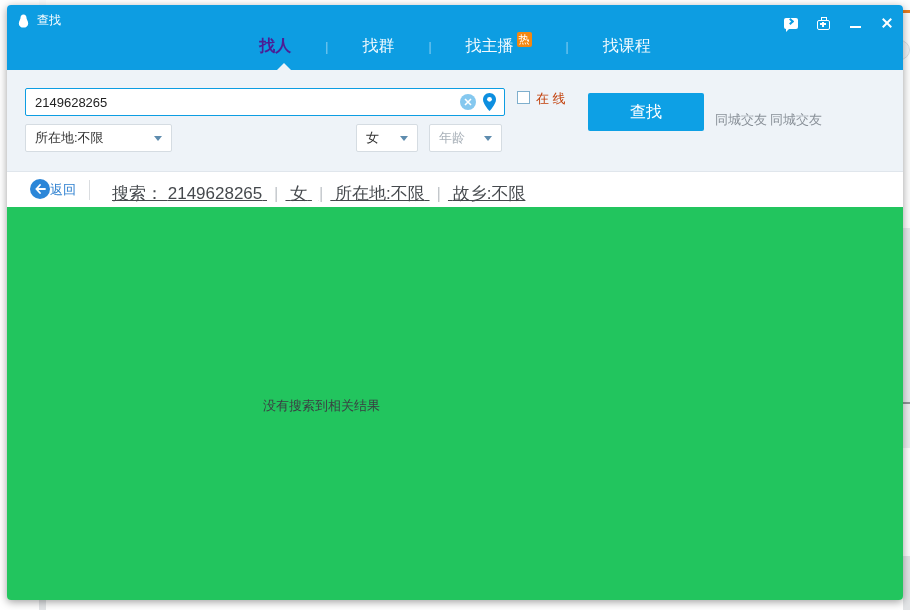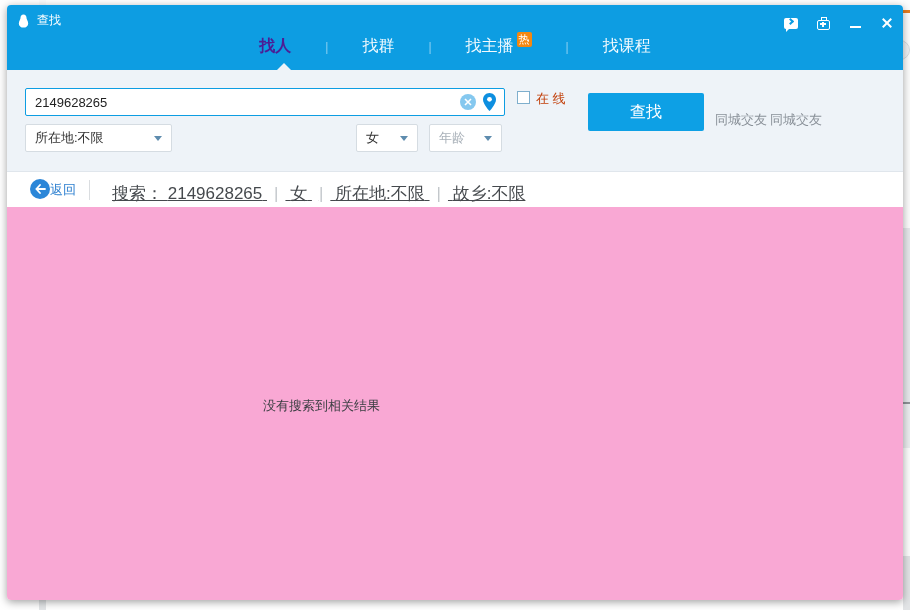--- a/index.html
+++ b/index.html
@@ -98,21 +98,21 @@
   
   .results-bar { position:relative; height:35px; background:#fff; }
   .back-btn { position:absolute; left:23px; top:7px; display:flex; align-items:flex-end; cursor:pointer; }
   .back-circle { width:20px; height:20px; border-radius:50%; background:#2b86d8; display:flex; align-items:center; justify-content:center; }
   .back-label { color:#2e80d0; font-size:13px; }
   .rb-divider { position:absolute; left:82px; top:8px; height:20px; width:1px; background:#dadde0; }
   .summary { position:absolute; left:105px; top:10px; font-size:17px; color:#45494d; white-space:nowrap;text-decoration:underline; }
   .summary .pipe { color:#c3c7cb; margin:0 7px; }
 
   
-  .content { position:relative; height:393px; background:#f9a8d4; }
+  .content { position:relative; height:393px; background:#22c55e; }
   .empty-message { position:absolute; left:256px; top:190px; font-size:13px; color:#3a3e42; }
 </style>
 </head>
 <body>
 
 <div class="bg-left">
   <div class="frag frag-orange"></div>
   <div class="frag frag-link">双</div>
   <div class="frag frag-smudge1"></div>
   <div class="frag frag-line1"></div>

